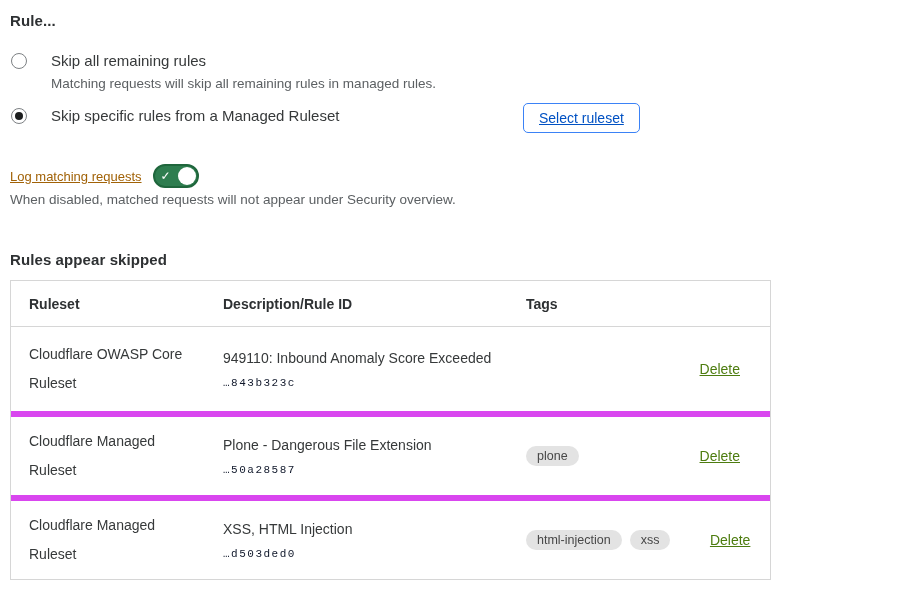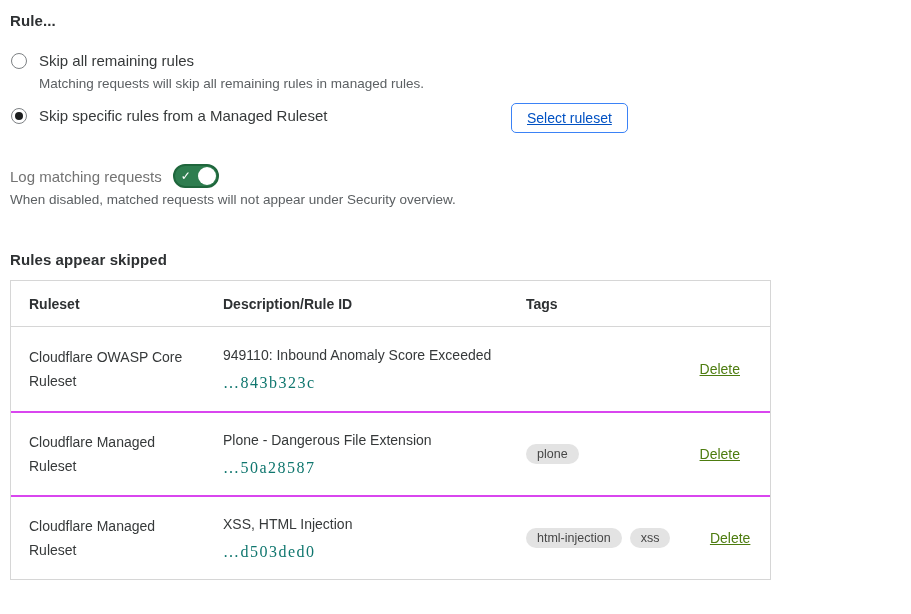--- a/index.html
+++ b/index.html
@@ -33,21 +33,21 @@
     margin: 2px 0 0 1px;
     flex: 0 0 auto;
     display: inline-flex;
     align-items: center;
     justify-content: center;
     background: #fff;
     cursor: pointer;
   }
   .radio .dot { width: 8px; height: 8px; border-radius: 50%; background: transparent; }
   .radio.selected .dot { background: #1b1d1e; }
-  .option-text { margin-left: 12px; width: 462px; }
+  .option-text { margin-left: 24px; width: 462px; }
   .option-label { font-size: 15px; line-height: 20px; color: #36393a; }
   .option-desc, .help-text {
     font-size: 13.5px;
     line-height: 18px;
     color: #5c6063;
     margin-top: 4px;
   }
   .select-ruleset-btn {
     margin-left: 10px;
     align-self: flex-start;
@@ -58,21 +58,21 @@
     padding: 6px 15px;
     font-family: "Liberation Sans", sans-serif;
     font-size: 14px;
     color: #0051c3;
     text-decoration: underline;
     cursor: pointer;
   }
 
   
   .toggle-row { display: flex; align-items: center; margin-top: 31px; }
-  .toggle-label { font-size: 15px; color: #737373; }
+  .toggle-label { font-size: 13px; color: #a16207; text-decoration: underline; }
   .toggle {
     margin-left: 11px;
     width: 46px;
     height: 24px;
     border-radius: 13px;
     background: #2e7d4f;
     border: 2px solid #1f663c;
     position: relative;
     display: inline-flex;
     align-items: center;
@@ -110,29 +110,29 @@
     align-items: center;
   }
   .thead {
     height: 46px;
     border-bottom: 1px solid #d6d6d6;
     font-weight: 700;
     font-size: 14px;
     color: #2e3133;
   }
   .tbody-row { height: 84px; font-size: 14px; }
-  .tbody-row + .tbody-row { border-top: 2px solid #d946ef; }
-  .cell-ruleset { max-width: 165px; line-height: 24px; color: #36393a; }
+  .tbody-row + .tbody-row { border-top: 6px solid #d946ef; }
+  .cell-ruleset { max-width: 165px; line-height: 29px; color: #36393a; }
   .cell-desc .desc-line { line-height: 19px; color: #36393a; }
   .cell-desc .rule-id {
-    font-family: Liberation Serif, serif;
-    font-size: 16px;
+    font-family: Liberation Mono, monospace;
+    font-size: 11px;
     letter-spacing: 1.5px;
     margin-top: 9px;
-    color: #0f766e;
+    color: #0f172a;
   }
   .cell-tags { display: flex; gap: 8px; }
   .tag {
     background: #e3e3e3;
     color: #474747;
     border-radius: 11px;
     padding: 4px 11px;
     font-size: 12.5px;
     line-height: 1;
     white-space: nowrap;

